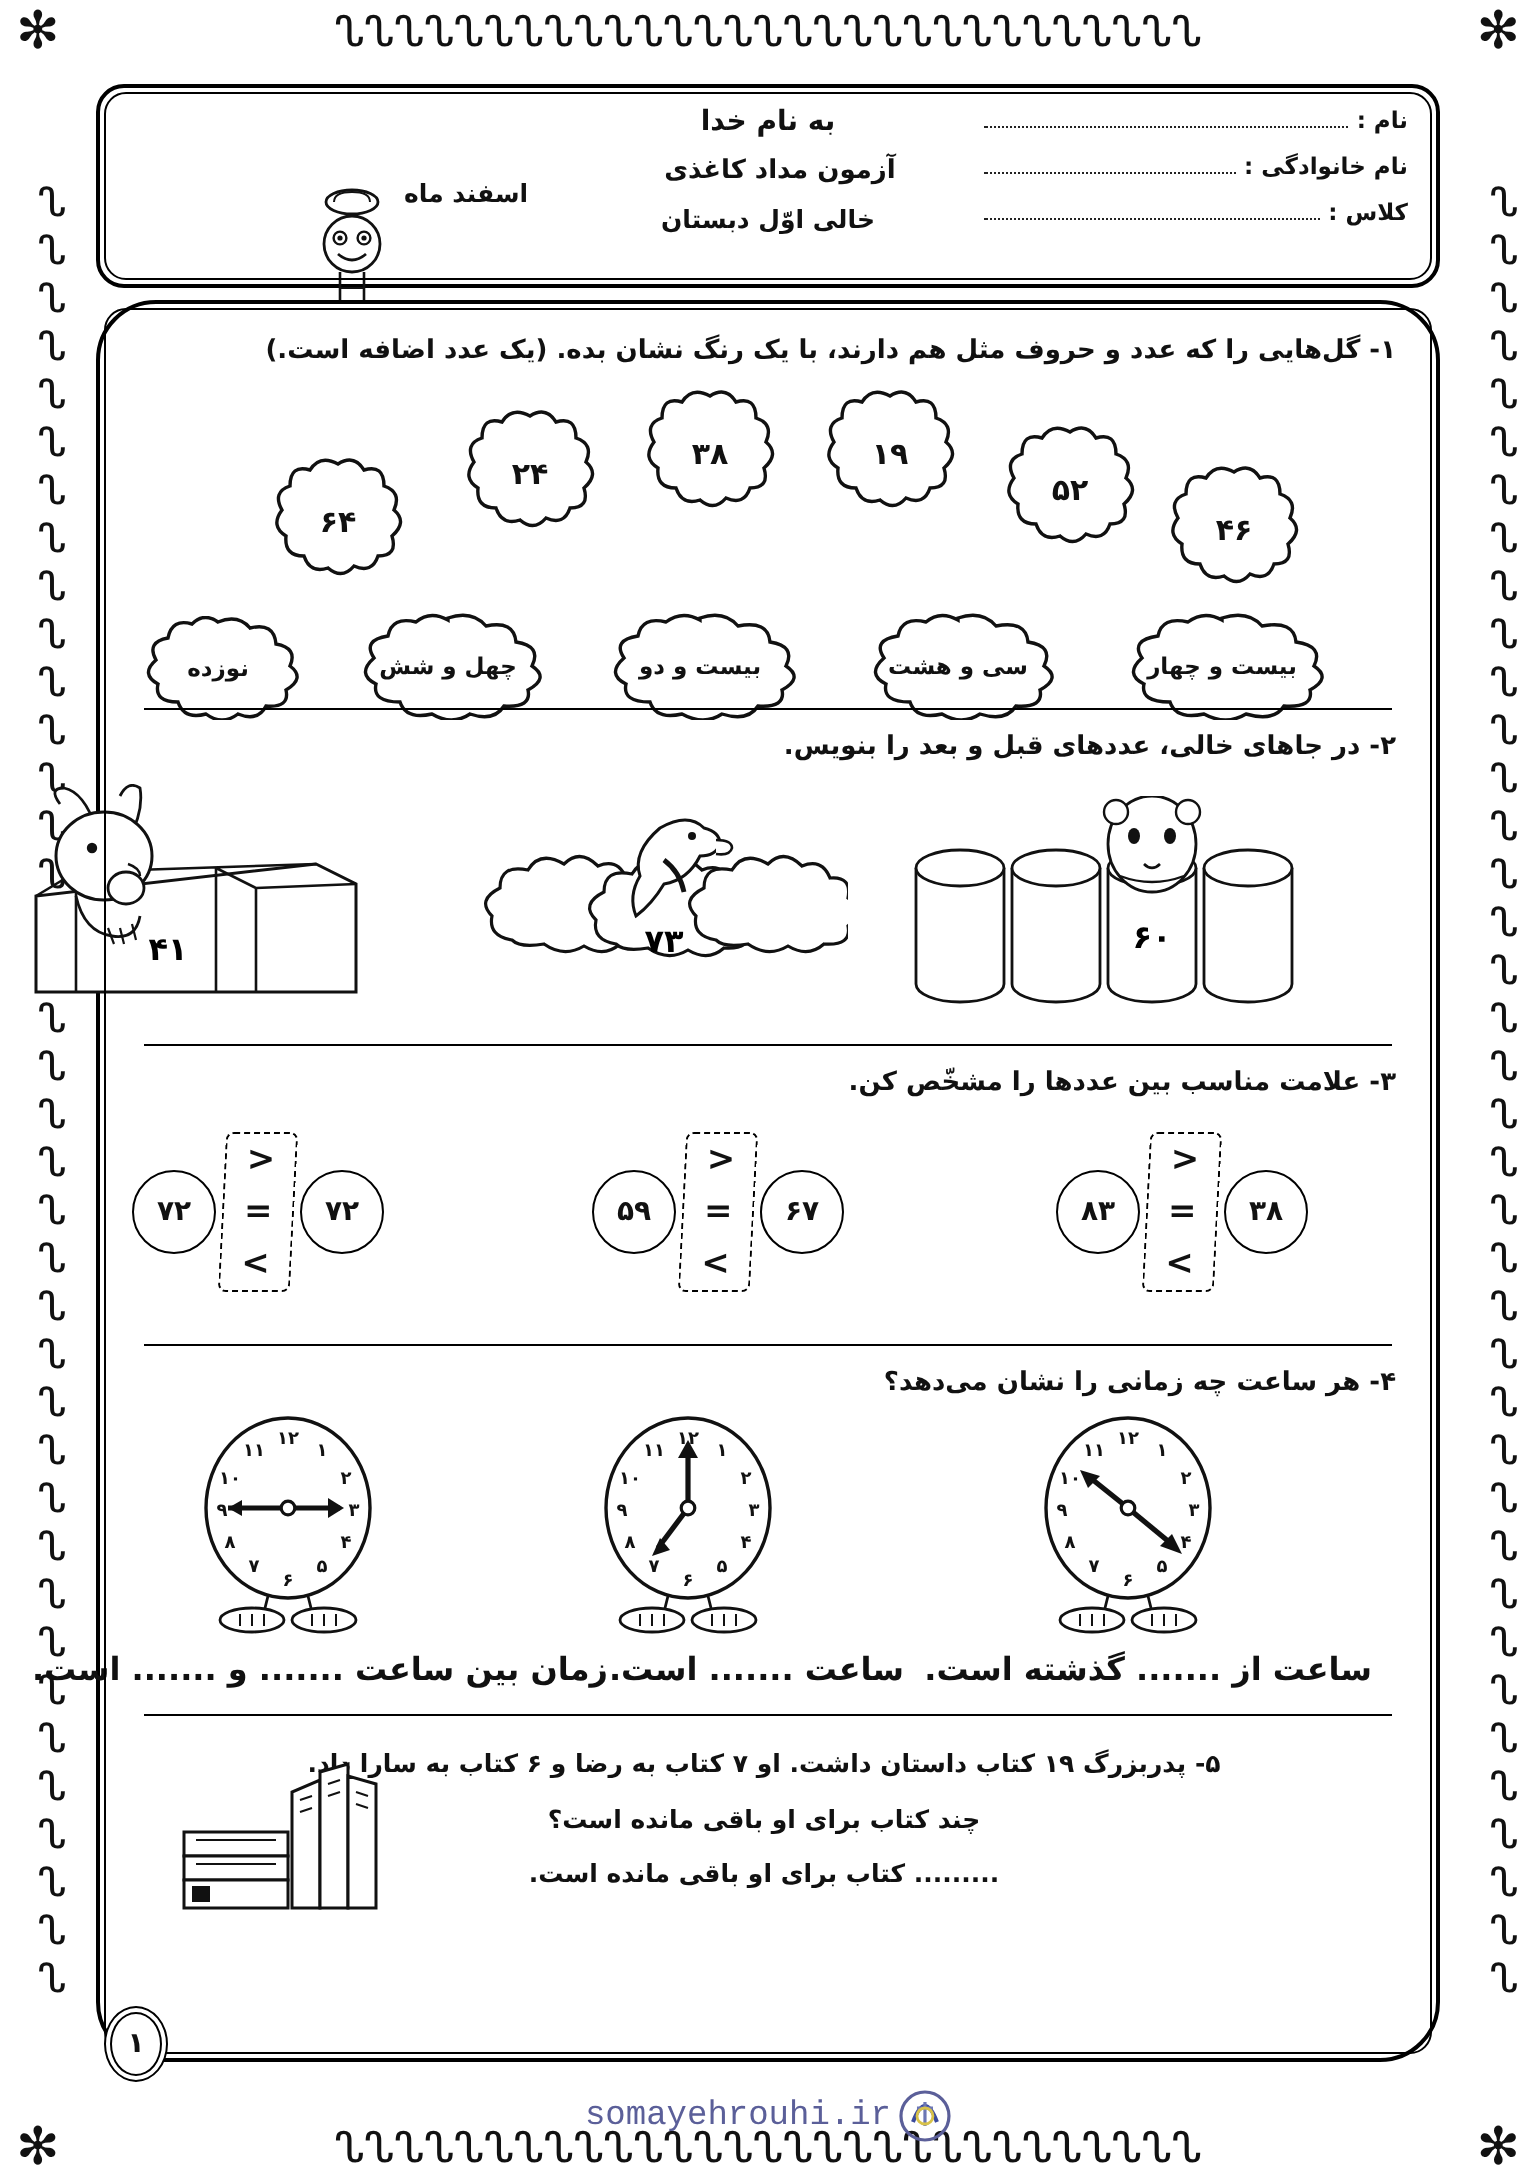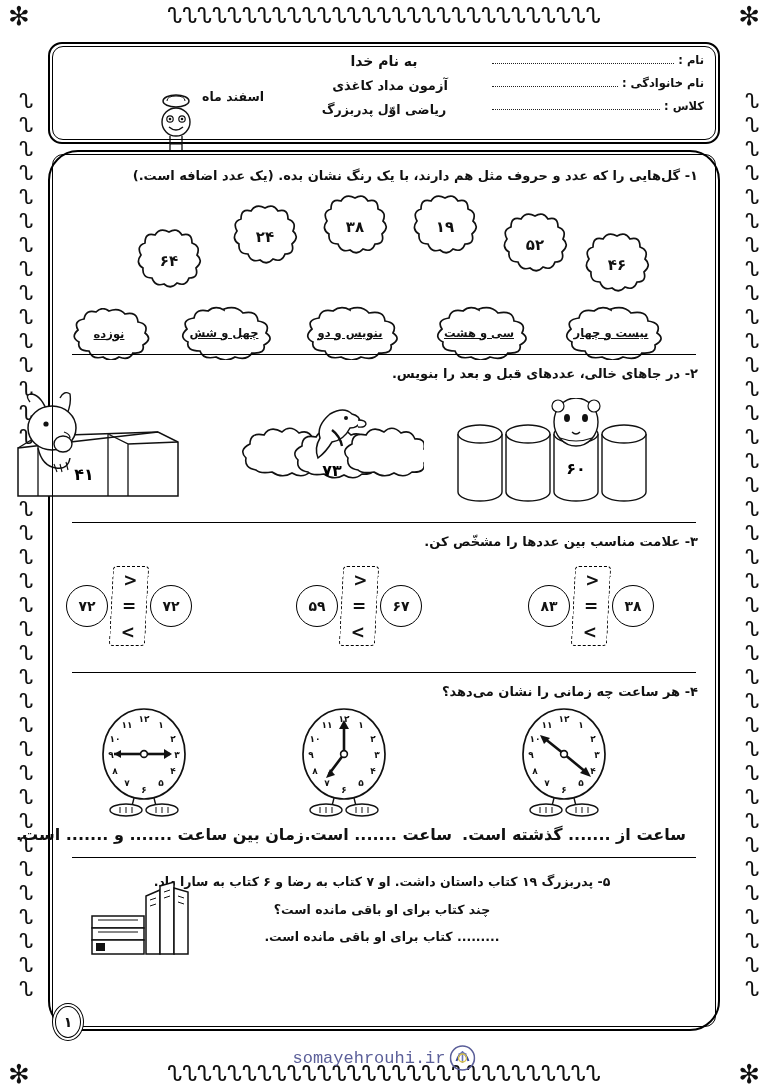--- a/index.html
+++ b/index.html
@@ -54,21 +54,21 @@
   
   .flower-row{position:relative;height:120px;}
   .flower{position:absolute;display:flex;align-items:center;justify-content:center;
           font-size:15px;font-weight:bold;}
   .flower svg{position:absolute;inset:0;}
   .flower span{position:relative;z-index:2;}
   .word-row{position:relative;height:62px;}
   .wcloud{position:absolute;display:flex;align-items:center;justify-content:center;
           font-size:11.5px;font-weight:bold;}
   .wcloud svg{position:absolute;inset:0;}
-  .wcloud span{position:relative;z-index:2;white-space:nowrap;text-decoration:underline;}
+  .wcloud span{position:relative;z-index:2;white-space:nowrap;}
 
   
   .ill-row{position:relative;height:120px;}
   .ill{position:absolute;}
 
   
   .cmp-row{position:relative;height:105px;}
   .cmp{position:absolute;display:flex;align-items:center;gap:3px;}
   .circ{width:40px;height:40px;border:1.6px solid #000;border-radius:50%;
         display:flex;align-items:center;justify-content:center;font-size:14px;font-weight:bold;background:#fff;}
@@ -123,21 +123,21 @@
       </div>
       <div class="fld">
         <span class="lbl">کلاس :</span>
         <span class="dots"></span>
       </div>
     </div>
 
     <div class="hdr-center">
       <div class="t1">به نام خدا</div>
       <div class="t2">آزمون مداد کاغذی</div>
-      <div class="t3">ریاضی اوّل پدربزرگ</div>
+      <div class="t3">خالی اوّل دبستان</div>
     </div>
 
     <div class="hdr-month">اسفند ماه</div>
 
     <svg class="pencil" viewBox="0 0 52 84">
       <ellipse cx="26" cy="9" rx="13" ry="6" fill="none" stroke="#111" stroke-width="1.4"></ellipse>
       <path d="M17 9 Q17 4 26 4 Q35 4 35 9" fill="none" stroke="#111" stroke-width="1"></path>
       <ellipse cx="26" cy="30" rx="14" ry="14" fill="#fff" stroke="#111" stroke-width="1.4"></ellipse>
       <circle cx="20" cy="27" r="3.2" fill="none" stroke="#111" stroke-width="1.2"></circle>
       <circle cx="32" cy="27" r="3.2" fill="none" stroke="#111" stroke-width="1.2"></circle>
@@ -215,21 +215,21 @@
           <svg viewBox="0 0 104 54">
               <path d="M52 3 q12 -4 19 4 q14 -3 15 8 q13 2 8 12 q9 6 -2 12 q2 9 -12 8 q-5 8 -17 4 q-9 6 -19 0 q-13 3 -16 -6 q-14 0 -12 -9 q-10 -5 -1 -13 q-6 -9 7 -11 q2 -10 14 -7 q7 -6 16 -1 z" fill="#fff" stroke="#111" stroke-width="1.7"></path>
             </svg>
           <span>چهل و شش</span>
         </div>
 
         <div class="wcloud" style="right:300px;top:0px;width:108px;height:54px;">
           <svg viewBox="0 0 108 54">
               <path d="M54 3 q12 -4 19 4 q15 -3 16 8 q13 2 8 12 q9 6 -2 12 q2 9 -12 8 q-5 8 -18 4 q-9 6 -20 0 q-13 3 -16 -6 q-14 0 -12 -9 q-10 -5 -1 -13 q-6 -9 7 -11 q2 -10 14 -7 q8 -6 17 -1 z" fill="#fff" stroke="#111" stroke-width="1.7"></path>
             </svg>
-          <span>بنویس و دو</span>
+          <span>بیست و دو</span>
         </div>
 
         <div class="wcloud" style="right:172px;top:0px;width:106px;height:54px;">
           <svg viewBox="0 0 106 54">
               <path d="M53 3 q12 -4 19 4 q15 -3 16 8 q13 2 8 12 q9 6 -2 12 q2 9 -12 8 q-5 8 -18 4 q-9 6 -19 0 q-13 3 -16 -6 q-14 0 -12 -9 q-10 -5 -1 -13 q-6 -9 7 -11 q2 -10 14 -7 q7 -6 16 -1 z" fill="#fff" stroke="#111" stroke-width="1.7"></path>
             </svg>
           <span>سی و هشت</span>
         </div>
 
         <div class="wcloud" style="right:36px;top:0px;width:114px;height:54px;">

